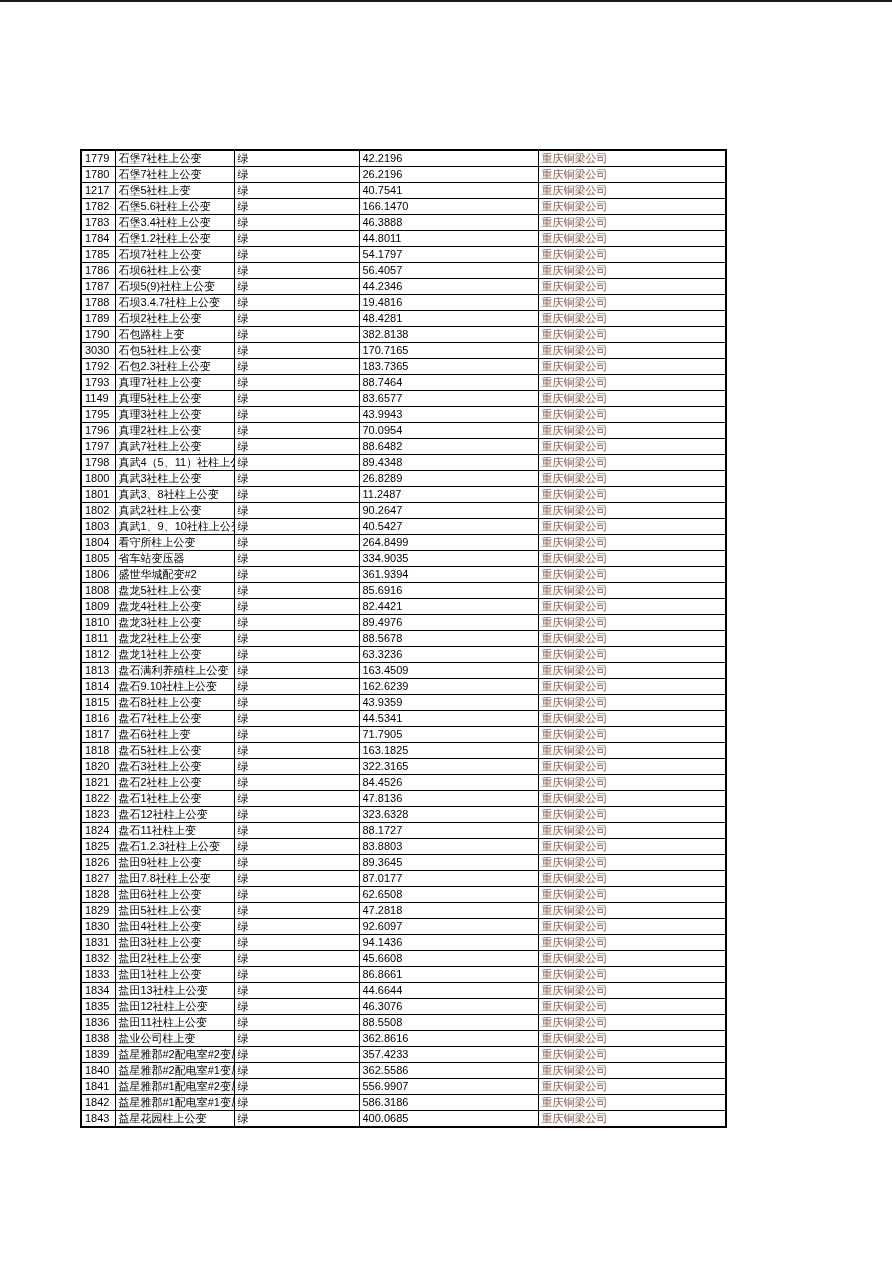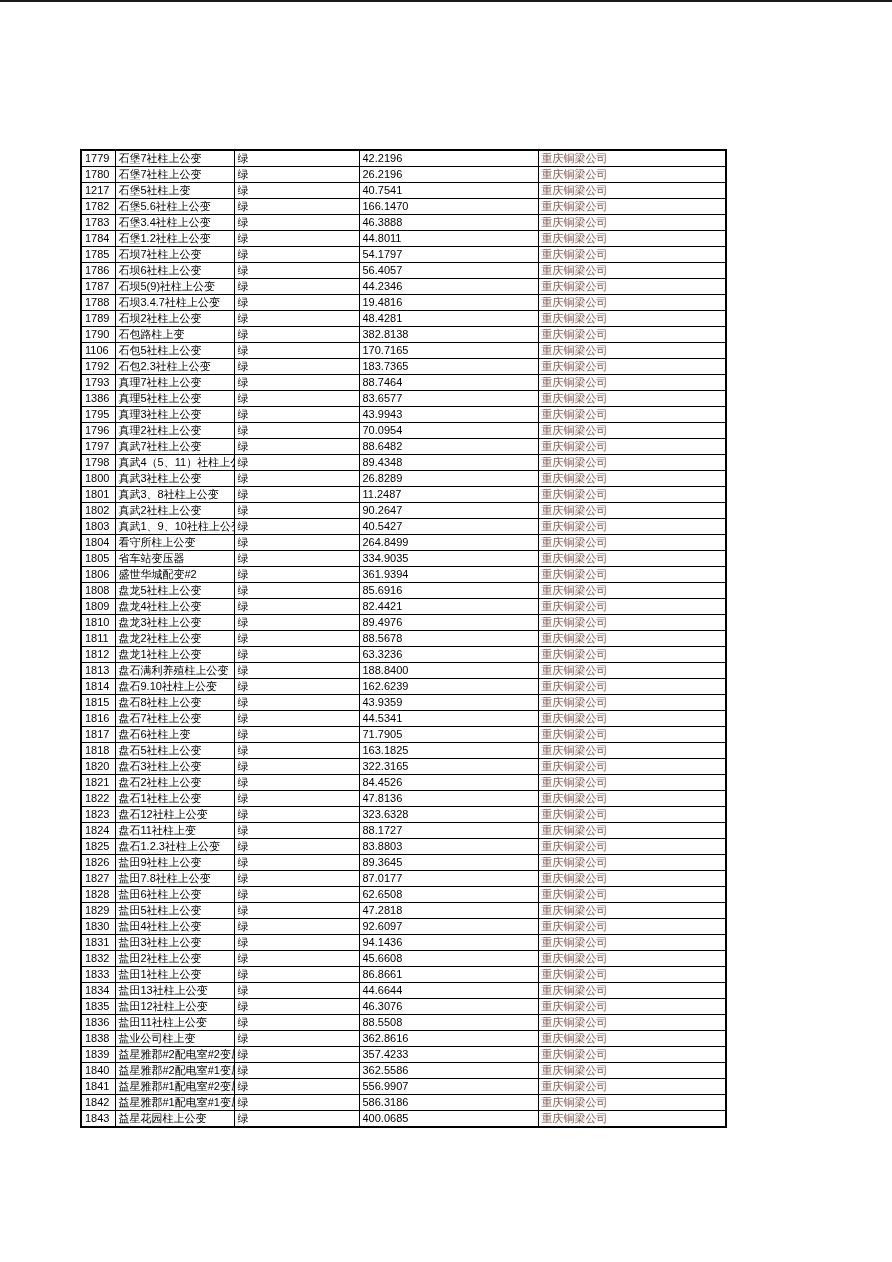--- a/index.html
+++ b/index.html
@@ -145,42 +145,42 @@
         <td class="company">重庆铜梁公司</td>
       </tr>
       <tr>
         <td>1790</td>
         <td>石包路柱上变</td>
         <td>绿</td>
         <td>382.8138</td>
         <td class="company">重庆铜梁公司</td>
       </tr>
       <tr>
-        <td>1106</td>
+        <td>3030</td>
         <td>石包5社柱上公变</td>
         <td>绿</td>
         <td>170.7165</td>
         <td class="company">重庆铜梁公司</td>
       </tr>
       <tr>
         <td>1792</td>
         <td>石包2.3社柱上公变</td>
         <td>绿</td>
         <td>183.7365</td>
         <td class="company">重庆铜梁公司</td>
       </tr>
       <tr>
         <td>1793</td>
         <td>真理7社柱上公变</td>
         <td>绿</td>
         <td>88.7464</td>
         <td class="company">重庆铜梁公司</td>
       </tr>
       <tr>
-        <td>1386</td>
+        <td>1149</td>
         <td>真理5社柱上公变</td>
         <td>绿</td>
         <td>83.6577</td>
         <td class="company">重庆铜梁公司</td>
       </tr>
       <tr>
         <td>1795</td>
         <td>真理3社柱上公变</td>
         <td>绿</td>
         <td>43.9943</td>
@@ -288,21 +288,21 @@
         <td>1812</td>
         <td>盘龙1社柱上公变</td>
         <td>绿</td>
         <td>63.3236</td>
         <td class="company">重庆铜梁公司</td>
       </tr>
       <tr>
         <td>1813</td>
         <td>盘石满利养殖柱上公变</td>
         <td>绿</td>
-        <td>188.8400</td>
+        <td>163.4509</td>
         <td class="company">重庆铜梁公司</td>
       </tr>
       <tr>
         <td>1814</td>
         <td>盘石9.10社柱上公变</td>
         <td>绿</td>
         <td>162.6239</td>
         <td class="company">重庆铜梁公司</td>
       </tr>
       <tr>

